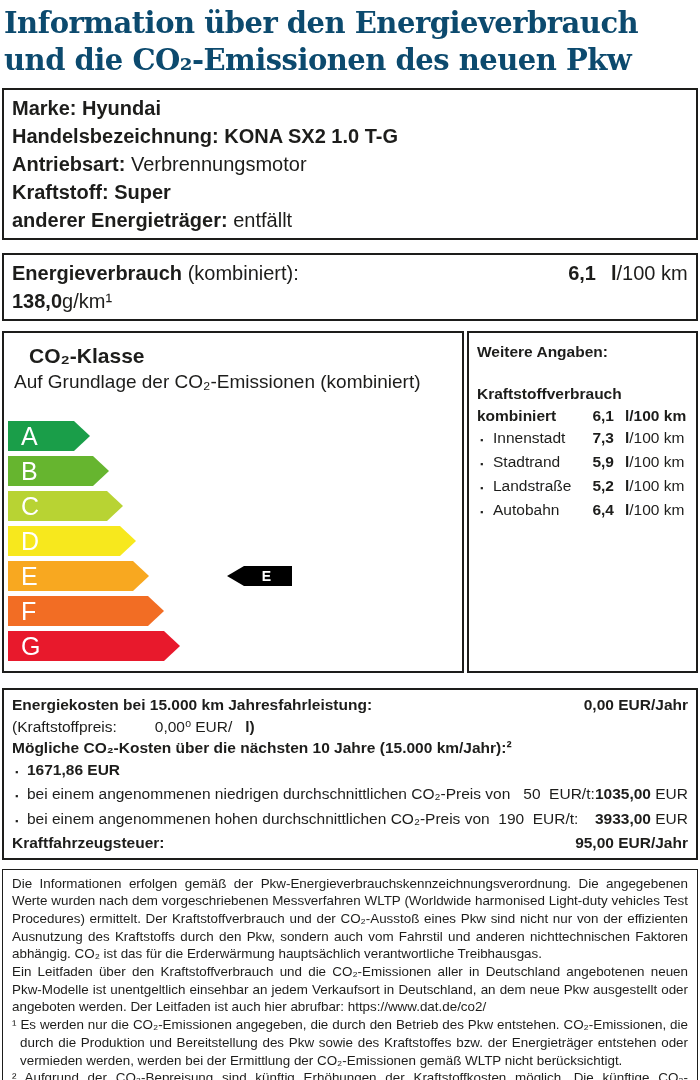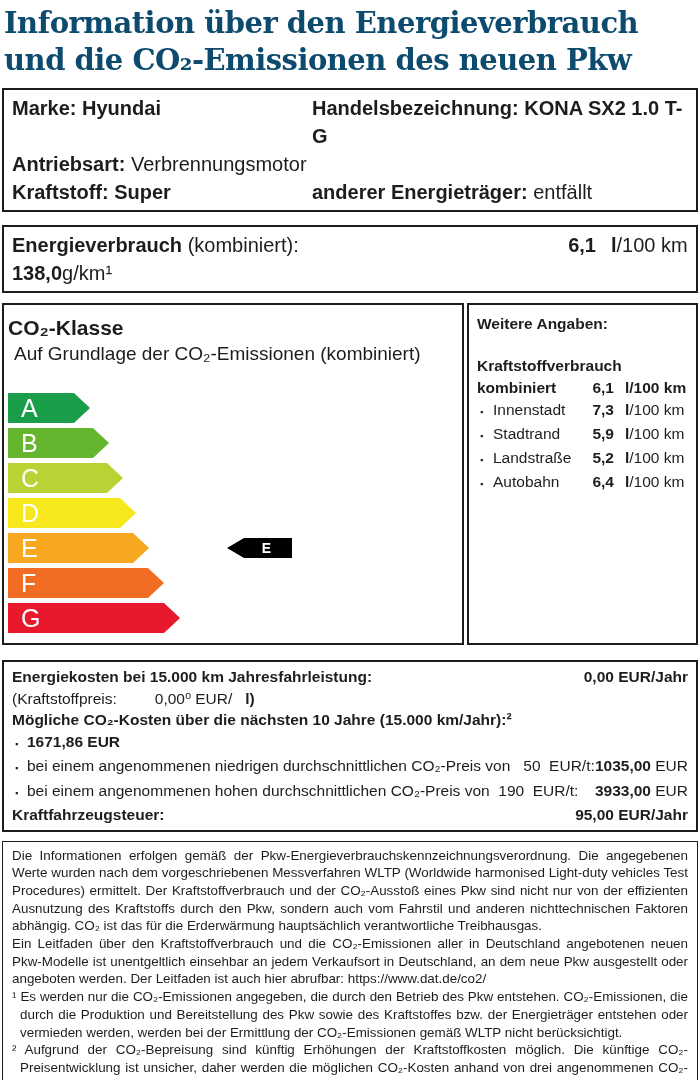--- a/index.html
+++ b/index.html
@@ -16,38 +16,38 @@
 
   
   .title {
     font-family:"DejaVu Serif","Liberation Serif",serif;
     font-weight:bold; font-size:29px; line-height:37px;
     letter-spacing:-0.5px; margin:3px 2px 9px 2px; color:#0c4a6e;
   }
 
   
   .vehicle-box { padding:4px 8px; font-size:20px; line-height:28px; margin-bottom:13px; }
-  .info-row { display:flex; }
+  .info-row { display:flex;flex-direction:column; }
   .info-left { width:300px; }
   .info-right { flex:1; }
   .lbl { font-weight:bold; }
 
   
   .cons-box { padding:4px 8px; font-size:20px; line-height:28px; margin-bottom:10px; }
   .val-row { display:flex; align-items:baseline; }
   .val-row .vlabel { flex:1; }
   .val-num { font-weight:bold; }
   .unit-col { width:92px; }
   .unit-col.gap { padding-left:15px; }
   .unit-col .l { font-weight:bold; }
 
   
   .class-section { display:flex; gap:3px; margin-bottom:15px; height:342px; }
   .class-left { flex:1; border:2px solid #1d1d1b; padding:9px 8px 8px 0; position:relative; }
-  .class-title { font-weight:bold; font-size:21px; line-height:27px; padding-left:4px; }
+  .class-title { font-weight:bold; font-size:21px; line-height:27px; padding-left:25px; }
   .class-subtitle { font-size:19px; line-height:25px; padding-left:10px; }
   .bars { position:relative; margin-top:27px; margin-left:4px; }
   .class-bar {
     height:30px; margin-bottom:5px;
     display:flex; align-items:center; padding-left:13px;
     color:#fff; font-size:25px; font-weight:400;
     clip-path:polygon(0 0, calc(100% - 16px) 0, 100% 50%, calc(100% - 16px) 100%, 0 100%);
   }
   .marker {
     position:absolute; left:219px; width:65px; height:20px;

